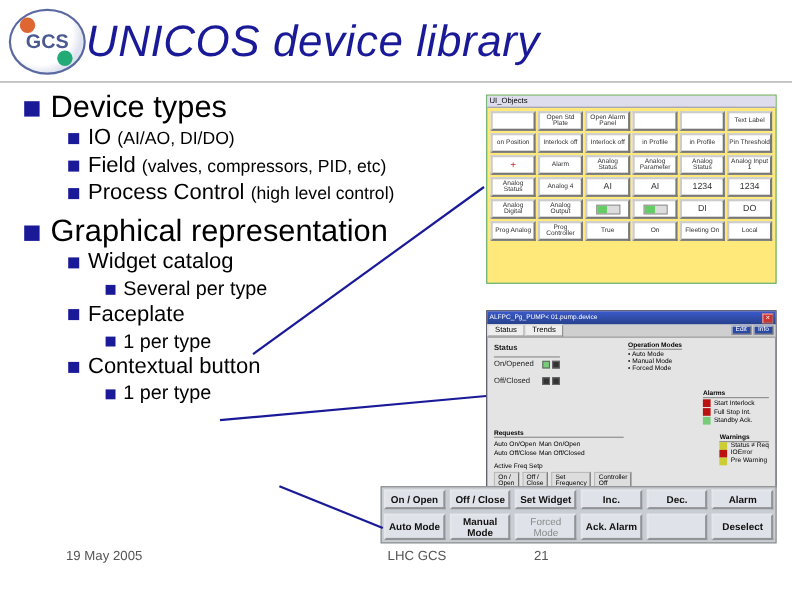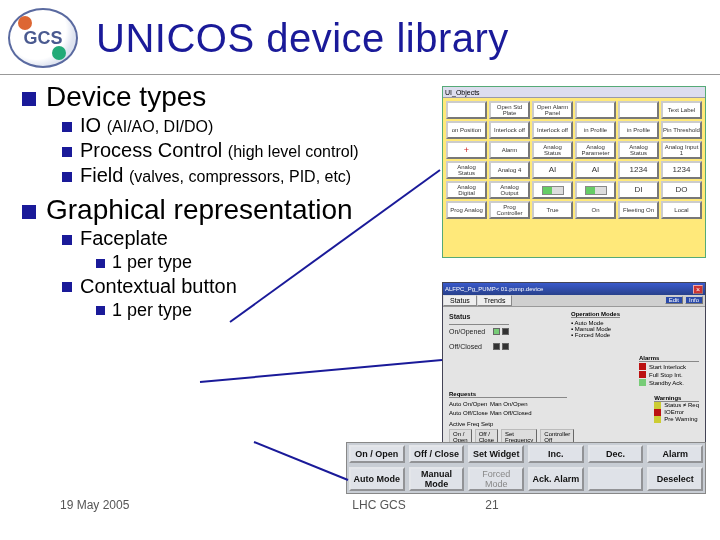--- a/index.html
+++ b/index.html
@@ -3,21 +3,21 @@
 <meta charset="utf-8">
 <style>
   * { margin: 0; padding: 0; box-sizing: border-box; }
   html, body { width: 720px; height: 540px; font-family: Verdana, Arial, sans-serif; background: #fff; overflow: hidden; }
   .slide { position: relative; width: 720px; height: 520px; }
   .title-row { display: flex; align-items: center; padding: 8px 0 0 8px; }
   .logo { width: 70px; height: 60px; border: 2px solid #5a6aa0; border-radius: 50%; display: flex; align-items: center; justify-content: center; font-weight: bold; font-size: 18px; color: #4a5a90; background: radial-gradient(circle at 40% 35%, #fff 55%, #dfe4f0 70%); position: relative; }
   .logo::before, .logo::after { content:""; position:absolute; width:14px; height:14px; border-radius:50%; }
   .logo::before { background:#d63; top:6px; left:8px; }
   .logo::after  { background:#2a7; bottom:6px; right:10px; }
-  .title { font-size: 40px; color: #1a1a99; margin-left: 18px; letter-spacing: 0.5px; }
+  .title { font-size: 40px; color: #1a1a99; letter-spacing: 0.5px; font-style: italic; }
   .hr { height: 1px; background: #999; margin: 6px 0 4px 0; }
   .body { position: relative; padding: 2px 0 0 22px; }
   ul { list-style: none; }
   .lvl1 > li { font-size: 28px; color: #000; margin-bottom: 2px; }
   .lvl1 > li > .bullet { display:inline-block; width:14px; height:14px; background:#1a1a99; margin-right:10px; vertical-align: middle; }
   .lvl2 { margin-left: 40px; }
   .lvl2 > li { font-size: 20px; color:#000; line-height: 1.25; }
   .lvl2 > li .bullet { display:inline-block; width:10px; height:10px; background:#1a1a99; margin-right:8px; vertical-align: middle; }
   .lvl3 { margin-left: 34px; }
   .lvl3 > li { font-size: 18px; color:#000; }
@@ -84,27 +84,32 @@
     <div class="title">UNICOS device library</div>
   </div>
   <div class="hr"></div>
 
   <div class="body">
     <ul class="lvl1">
       <li>
         <span class="bullet"></span><span>Device types</span>
         <ul class="lvl2">
           <li><span class="bullet"></span><span>IO</span> <span class="small">(AI/AO, DI/DO)</span></li>
+          <li><span class="bullet"></span><span>Field</span> <span class="small">(valves, compressors, PID, etc)</span></li>
           <li><span class="bullet"></span><span>Process Control</span> <span class="small">(high level control)</span></li>
-          <li><span class="bullet"></span><span>Field</span> <span class="small">(valves, compressors, PID, etc)</span></li>
         </ul>
       </li>
       <li style="margin-top:6px">
         <span class="bullet"></span><span>Graphical representation</span>
         <ul class="lvl2">
+          <li><span class="bullet"></span><span>Widget catalog</span>
+            <ul class="lvl3">
+                <li><span class="bullet"></span><span>Several per type</span></li>
+              </ul>
+          </li>
           <li><span class="bullet"></span><span>Faceplate</span>
             <ul class="lvl3">
                 <li><span class="bullet"></span><span>1 per type</span></li>
               </ul>
           </li>
           <li><span class="bullet"></span><span>Contextual button</span>
             <ul class="lvl3">
                 <li><span class="bullet"></span><span>1 per type</span></li>
               </ul>
           </li>

